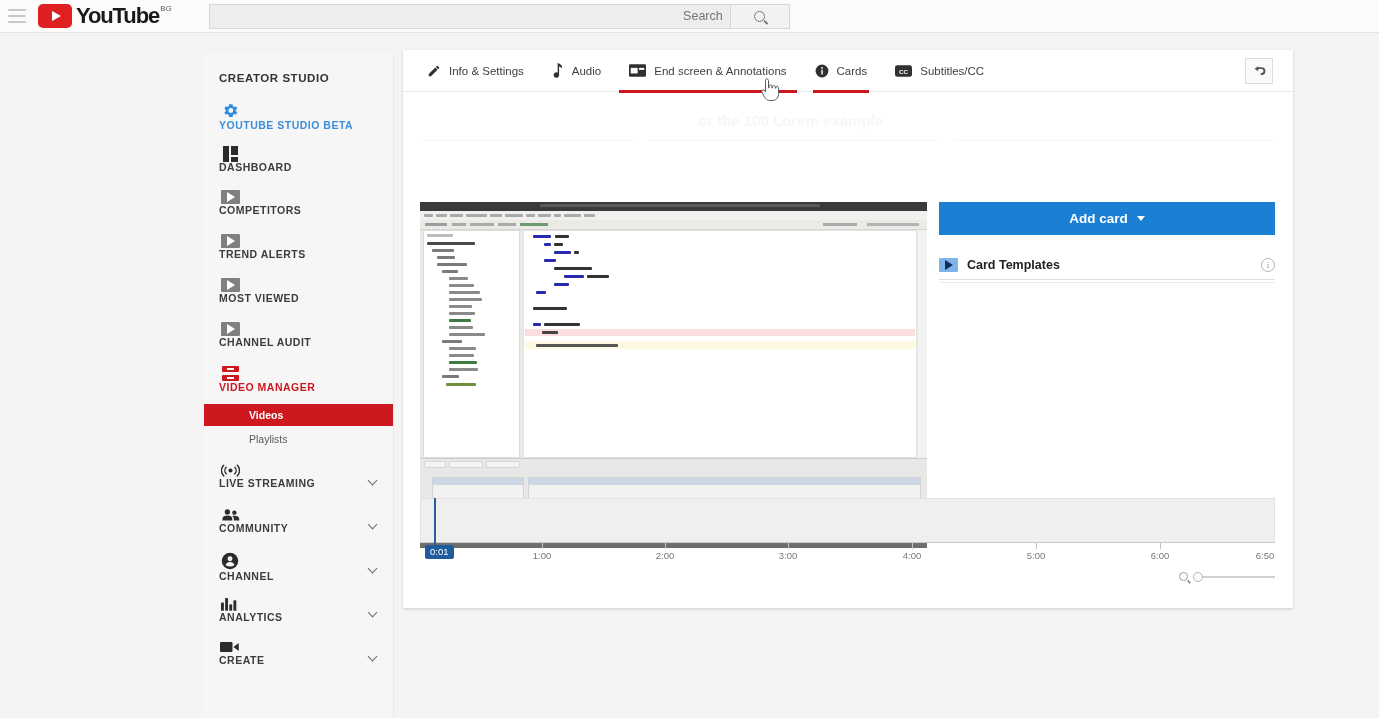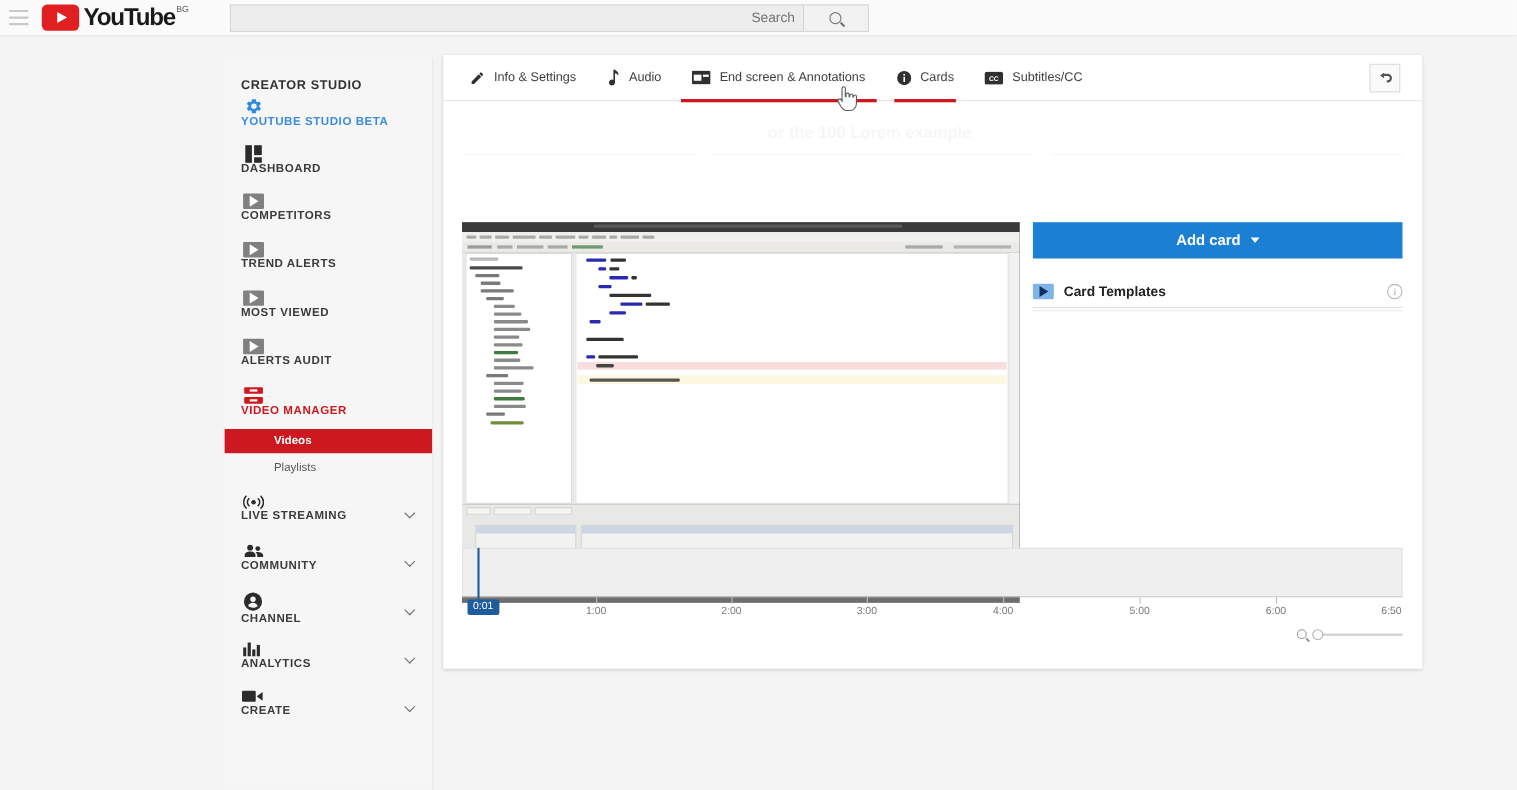--- a/index.html
+++ b/index.html
@@ -79,21 +79,21 @@
   .sidebar {
     position: absolute; left: 204px; top: 20px;
     width: 190px; height: 665px;
     background: #f6f6f6;
     border-right: 1px solid #e8e8e8;
     padding-top: 19px;
     overflow: hidden;
   }
   .cs-title {
     font-size: 11.5px; font-weight: bold; color: #333;
-    letter-spacing: .55px; padding-left: 15px; margin-bottom: 4px;
+    letter-spacing: .55px; padding-left: 15px; margin-bottom: 18px;
   }
   .nav-item {
     display: flex; 
     height: 31px; padding-left: 15px;
     margin-bottom: 13px; cursor: pointer; position: relative; flex-direction: column;
   }
   .nav-ico { width: 22px; min-width: 22px; display: flex; align-items: center; justify-content: center; margin-right: 12px; }
   .nav-label {
     font-size: 10.5px; font-weight: bold; color: #3c3c3c;
     letter-spacing: .5px; line-height: 1.25;
@@ -342,21 +342,21 @@
       </div>
       <div class="nav-label">MOST VIEWED</div>
     </div>
 
     <div class="nav-item">
       <div class="nav-ico">
         <div class="ico-vid">
             <i></i>
           </div>
       </div>
-      <div class="nav-label">ALERTS AUDIT</div>
+      <div class="nav-label">CHANNEL AUDIT</div>
     </div>
 
     <div class="nav-item red">
       <div class="nav-ico">
         <div class="ico-mgr">
             <i></i>
             <i></i>
           </div>
       </div>
       <div class="nav-label">VIDEO MANAGER</div>

